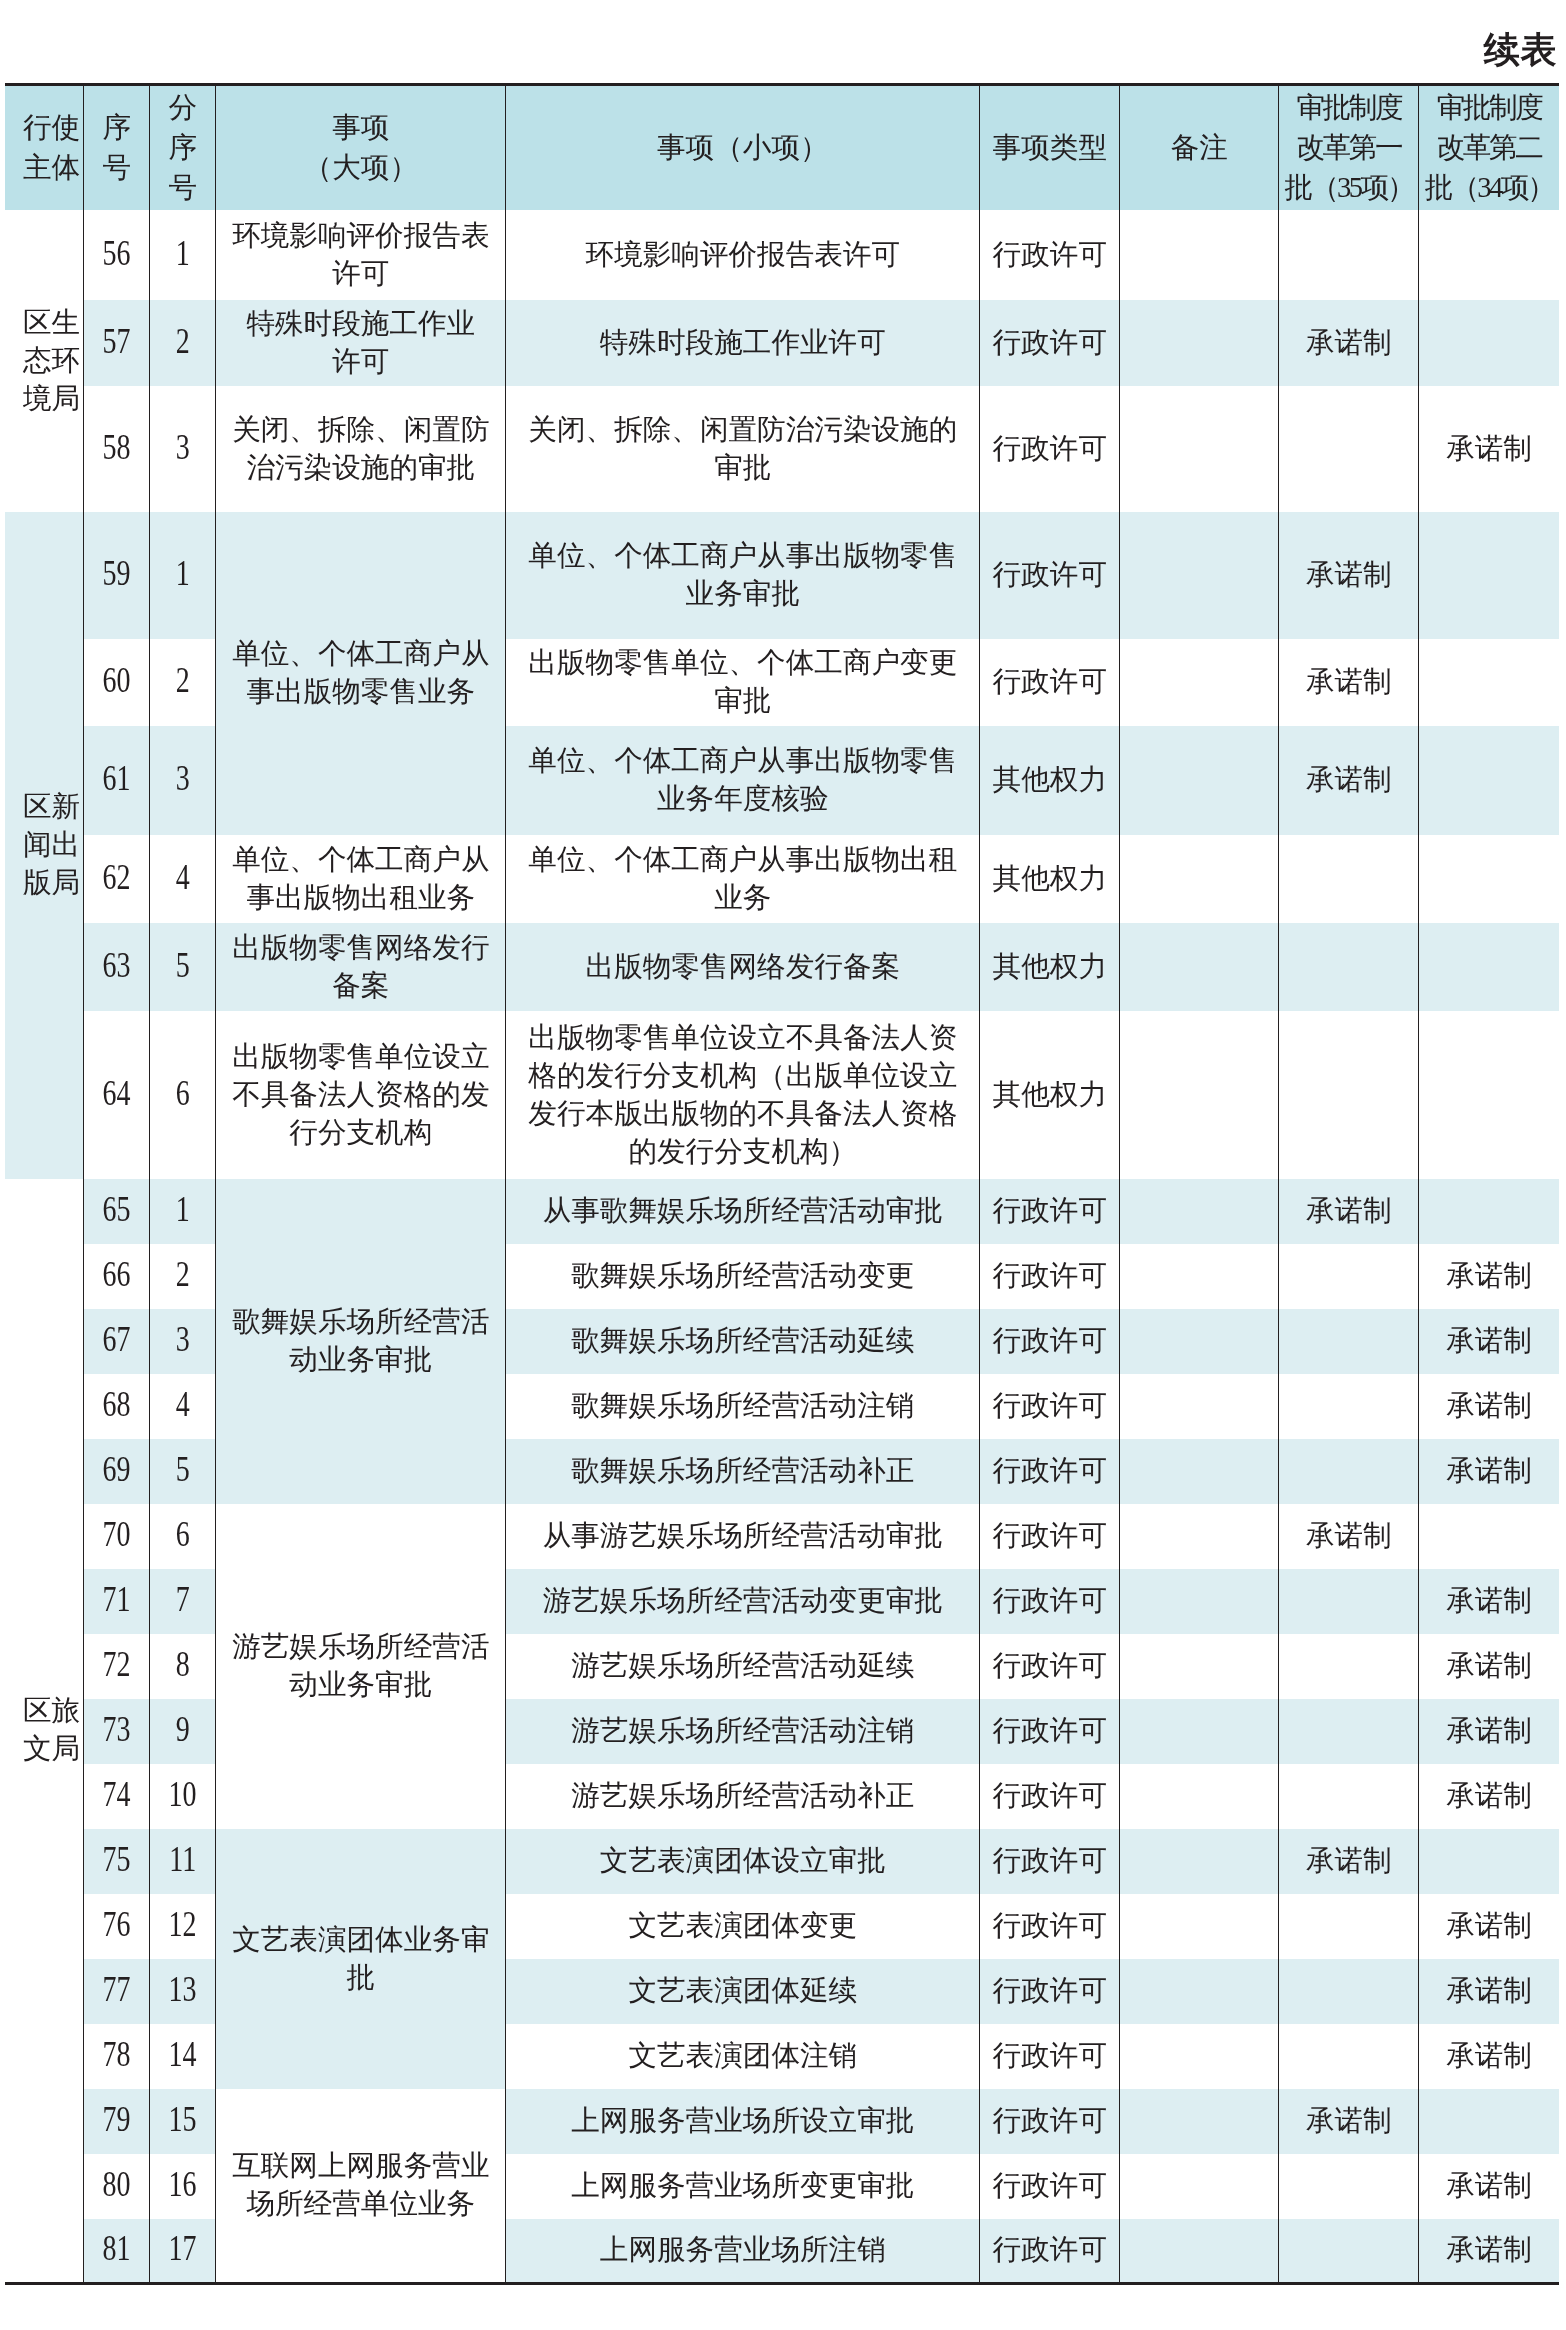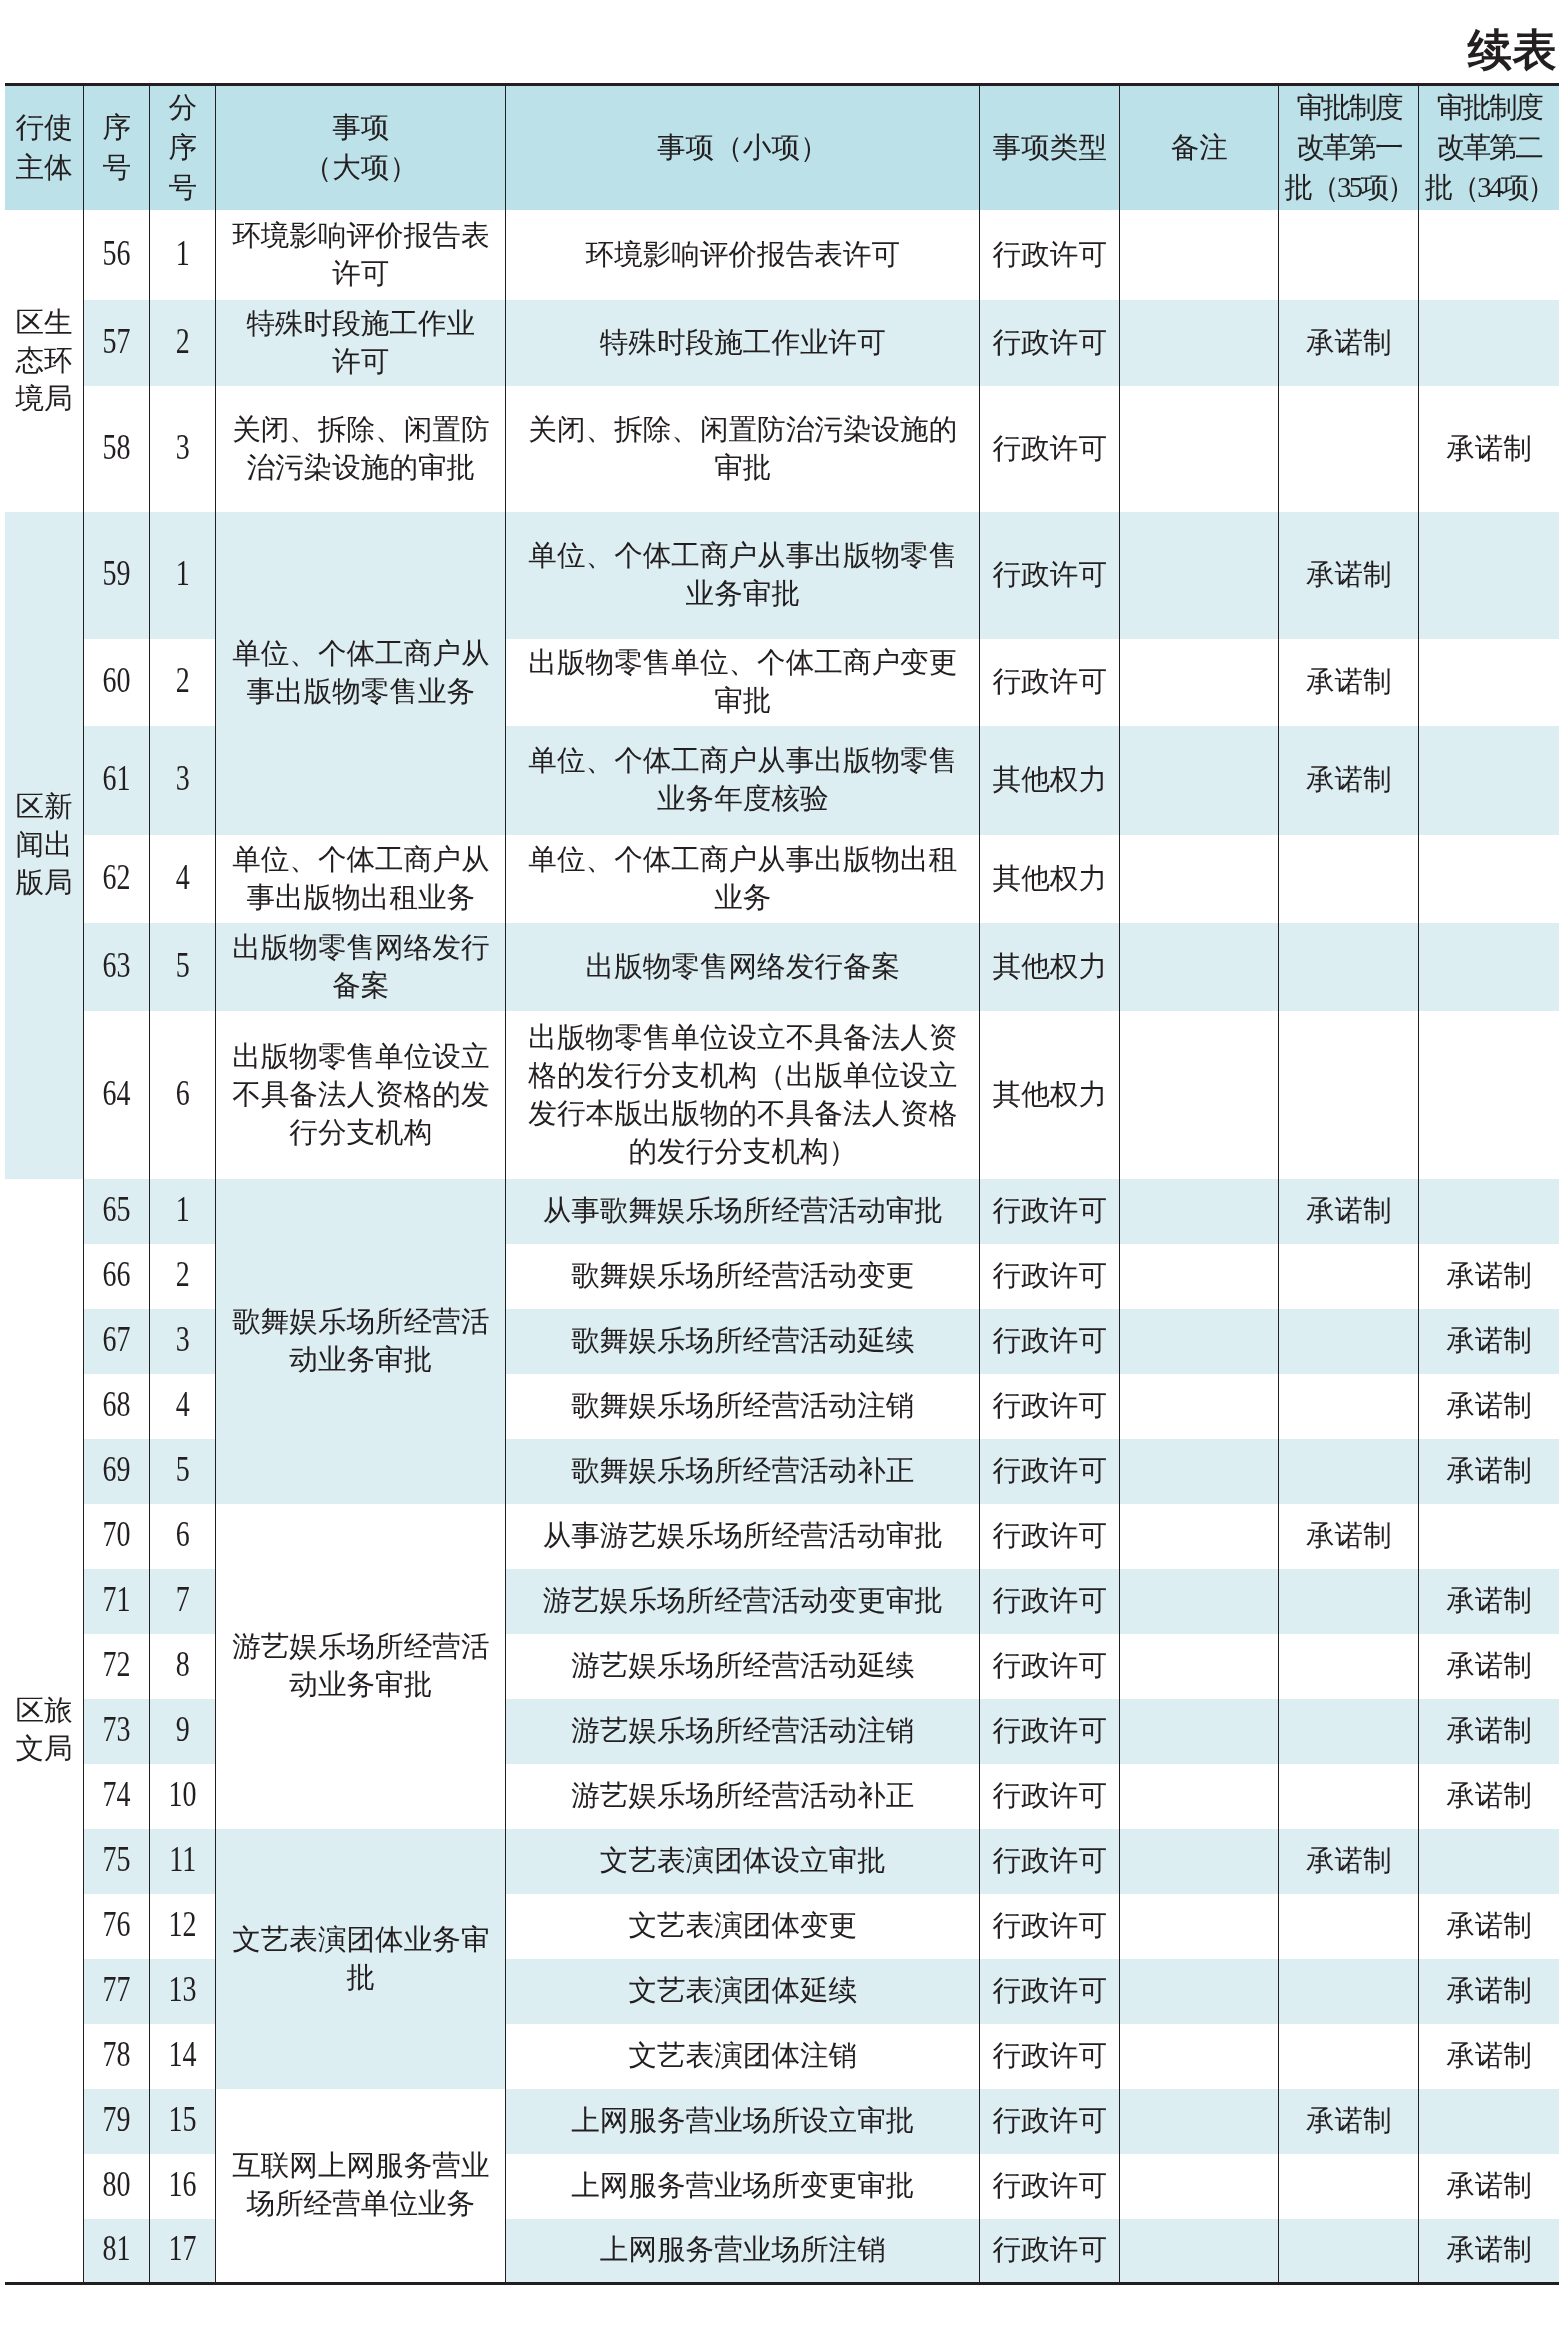--- a/index.html
+++ b/index.html
@@ -9,34 +9,34 @@
     --text:#231f20;
   }
   html,body{margin:0;padding:0;background:#ffffff;}
   body{
     width:1566px;height:2330px;position:relative;overflow:hidden;
     font-family:"Liberation Serif","DejaVu Serif",serif;color:var(--text);
   }
   .continued{
     position:absolute;right:8.7px;top:32px;
     font-family:"Liberation Sans","DejaVu Sans",sans-serif;
-    font-weight:bold;font-size:44px;line-height:35px;letter-spacing:0.8px;
+    font-weight:bold;font-size:36px;line-height:35px;letter-spacing:0.8px;
   }
   table.main{
     position:absolute;left:4.8px;top:83px;
     width:1554px;table-layout:fixed;border-collapse:collapse;
     border-top:3.2px solid var(--line);border-bottom:3.2px solid var(--line);
   }
   td,th{
     padding:0 4.8px;text-align:center;vertical-align:middle;
     font-size:28.6px;line-height:38px;white-space:pre-line;font-weight:normal;
     border-left:1.6px solid var(--line);
     overflow:visible;
   }
-  td.c1,th.c1{border-left:none;padding:0 3.2px;}
+  td.c1,th.c1{border-left:none;padding:0 3.2px;text-align:right;}
   tr.hdr th{background:var(--header-bg);line-height:40px;}
   th.tight{white-space:pre;letter-spacing:-2.4px;padding:0;text-align:center;}
   tr.s td{background:var(--stripe-bg);}
   tr.s td.w, td.w{background:#ffffff;margin-top:22px;}
   .n{display:inline-block;font-size:35px;line-height:38px;transform:scaleX(0.8);}
   td.cell-type{padding:0 3.2px;}
   tr.r82{height:65px;}
 </style>
 </head>
 <body>

